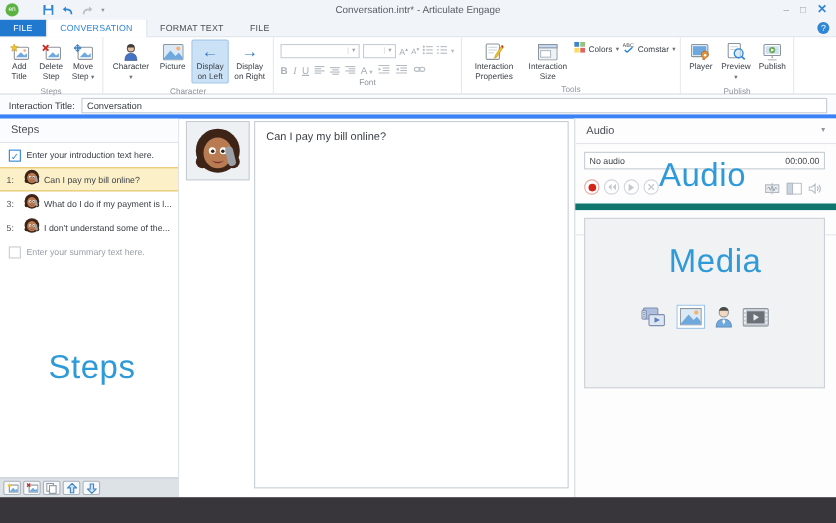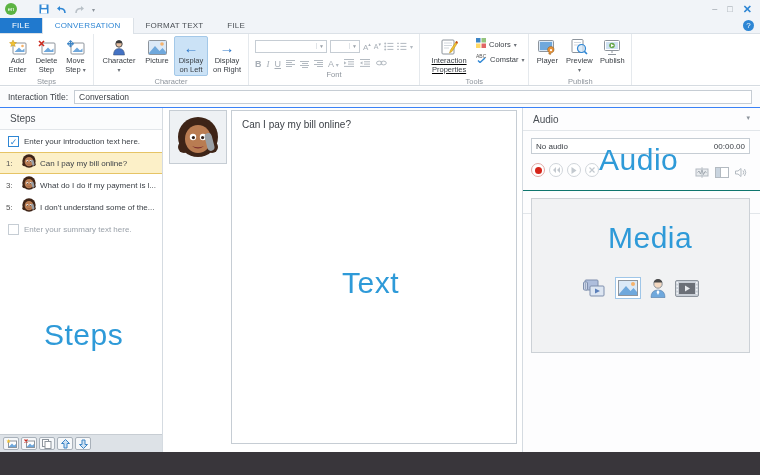--- a/index.html
+++ b/index.html
@@ -45,26 +45,26 @@
   .fontgrp { display:flex; flex-direction:column; padding:3px 6px 0 6px; border-right:1px solid #e5e9ed; }
   .font-row1 { display:flex; align-items:center; gap:3px; }
   .combo { height:13px; border:1px solid #c6cdd4; background:#fff; display:flex; align-items:center; }
   .combo .cd { margin-left:auto; font-size:5px; color:#9aa1a9; padding:0 2px; border-left:1px solid #e0e4e8; }
   .font-row2 { display:flex; align-items:center; gap:5px; margin-top:4px; color:#a7aeb6; font-size:9px; }
   .fr2 { color:#a7aeb6; }
   .align-ic { display:inline-block; width:9px; }
   .align-ic i { display:block; height:1px; background:#b3bac1; margin-bottom:1px; }
 
   
-  .stack { display:flex; flex-direction:column; gap:3px; padding-top:2px; }
+  .stack { display:flex; flex-direction:row; gap:3px; padding-top:2px; }
   .smallbtn { display:flex; align-items:center; gap:3px; font-size:7.5px; color:#3c4147; }
 
   
   .ititle { position:absolute; left:0; top:87px; width:760px; height:21px; background:#fbfcfd;
-            border-bottom:1px solid #3b82f6; display:flex; align-items:center; padding:0 8px; }
+            border-bottom:4px solid #3b82f6; display:flex; align-items:center; padding:0 8px; }
   .ititle label { font-size:8.5px; color:#3c4147; margin-right:6px; white-space:nowrap; }
   .ititle input { flex:1; height:14px; border:1px solid #c6cdd4; font-size:8.5px; color:#3c4147;
                   padding:0 4px; font-family:"Liberation Sans", sans-serif; }
 
   
   .main { position:absolute; left:0; top:108px; width:760px; bottom:23px; }
 
   
   .steps-panel { position:absolute; left:0; top:0; width:163px; height:100%; background:#fff;
                  border-right:1px solid #d5dbe1; }
@@ -93,21 +93,21 @@
               background:#eef1f4; display:flex; align-items:center; justify-content:center; }
   .editor { position:absolute; left:68px; top:2px; right:5px; bottom:8px; border:1px solid #c6cdd4;
             background:#fff; padding:8px 10px; font-size:10px; color:#3c4147; }
 
   
   .right { position:absolute; left:522px; top:0; width:238px; height:100%; background:#fdfdfe;
            border-left:1px solid #d5dbe1; }
   .rp-header { height:23px; border-bottom:1px solid #e2e6ea; font-size:10px; color:#4a4f55;
                padding:6px 10px 0 10px; display:flex; }
   .rp-header .chv { margin-left:auto; font-size:7px; color:#8d949c; }
-  .audio-body { position:relative; height:60px; border-bottom:1px solid #0f766e; }
+  .audio-body { position:relative; height:60px; border-bottom:6px solid #0f766e; }
   .audio-field { position:absolute; left:8px; right:10px; top:7px; height:16px; border:1px solid #c6cdd4;
                  background:#fff; display:flex; align-items:center; padding:0 4px; }
   .audio-field .fname { font-size:8px; color:#3c4147; }
   .audio-field .ftime { margin-left:auto; font-size:8px; color:#3c4147; }
   .transport { position:absolute; left:8px; top:32px; display:flex; gap:4px; align-items:center; }
   .circbtn { width:14px; height:14px; border-radius:50%; border:1px solid #d0d5da; background:#fff;
              display:flex; align-items:center; justify-content:center; }
   .audio-tools { position:absolute; right:12px; top:33px; display:flex; gap:6px; align-items:center; }
   .media-box { position:absolute; left:8px; right:10px; top:90px; height:155px; background:#f1f2f3;
                border:1px solid #ccd1d6; }
@@ -144,20 +144,21 @@
           </svg>
         </span>
       <span>
           <svg width="11" height="9" viewBox="0 0 11 9">
             <path d="M7 1 L10 3.5 L7 6 Z" fill="#b9c0c7"></path>
             <path d="M8 3.5 Q2 3 2 8" stroke="#b9c0c7" stroke-width="1.6" fill="none"></path>
           </svg>
         </span>
       <span style="font-size:6px;color:#8d949c;">▾</span>
     </div>
+    <div class="win-title">Conversation.intr* - Articulate Engage</div>
     <div class="win-controls">
       <span>–</span>
       <span>□</span>
       <span class="close">✕</span>
     </div>
   </div>
 
   <div class="tabrow">
     <div class="tab file">FILE</div>
     <div class="tab active">CONVERSATION</div>
@@ -172,21 +173,21 @@
       <div class="rgroup-buttons">
         <div class="bigbtn" style="width:27px;">
           <span class="ic">
               <svg width="18" height="15" viewBox="0 0 18 15">
                 <rect x="4" y="3" width="13" height="11" rx="1" fill="#fff" stroke="#8d949c"></rect>
                 <path d="M5.5 12 L10 7.5 L13 10.5 L15.5 8.5 L15.5 12 Z" fill="#6fa8dc"></path>
                 <circle cx="13.5" cy="6" r="1.3" fill="#f6b26b"></circle>
                 <path d="M4 0 L5 2.3 L7.5 2.6 L5.6 4.2 L6.2 6.6 L4 5.3 L1.8 6.6 L2.4 4.2 L0.5 2.6 L3 2.3 Z" fill="#f1c232" stroke="#b8860b" stroke-width="0.4"></path>
               </svg>
             </span>
-          <span class="lbl">Add Enter</span>
+          <span class="lbl">Add Title</span>
         </div>
         <div class="bigbtn" style="width:27px;">
           <span class="ic">
               <svg width="18" height="15" viewBox="0 0 18 15">
                 <rect x="4" y="3" width="13" height="11" rx="1" fill="#fff" stroke="#8d949c"></rect>
                 <path d="M5.5 12 L10 7.5 L13 10.5 L15.5 8.5 L15.5 12 Z" fill="#6fa8dc"></path>
                 <path d="M1 1 L6 6 M6 1 L1 6" stroke="#cc2a1e" stroke-width="1.6"></path>
               </svg>
             </span>
           <span class="lbl">Delete Step</span>
@@ -307,30 +308,40 @@
         <span><svg width="11" height="8" viewBox="0 0 11 8">
               <ellipse cx="3.2" cy="4" rx="2.7" ry="1.9" fill="none" stroke="#b3bac1" stroke-width="1"></ellipse>
               <ellipse cx="7.6" cy="4" rx="2.7" ry="1.9" fill="none" stroke="#b3bac1" stroke-width="1"></ellipse>
             </svg></span>
       </div>
       <div class="rgroup-label">Font</div>
     </div>
 
     <div class="rgroup">
       <div class="rgroup-buttons">
-        <div class="bigbtn" style="width:50px;text-decoration:underline;">
+        <div class="bigbtn" style="width:50px;">
           <span class="ic">
               <svg width="17" height="16" viewBox="0 0 17 16">
                 <rect x="1" y="1" width="12" height="14" rx="1" fill="#fff" stroke="#8d949c"></rect>
                 <path d="M3 4 H11 M3 6.5 H11 M3 9 H8" stroke="#c6cdd4" stroke-width="0.8"></path>
                 <path d="M15.5 2 L9.5 11 L8.5 14 L11 12.5 L16.8 3.5 Z" fill="#f1c232" stroke="#b8860b" stroke-width="0.5"></path>
                 <path d="M15.5 2 L16.8 3.5 L16 4.8 L14.6 3.4 Z" fill="#cc4125"></path>
               </svg>
             </span>
           <span class="lbl">Interaction Properties</span>
+        </div>
+        <div class="bigbtn" style="width:44px;">
+          <span class="ic">
+              <svg width="18" height="15" viewBox="0 0 18 15">
+                <rect x="0.5" y="0.5" width="17" height="14" rx="1" fill="#eef3f9" stroke="#8d949c"></rect>
+                <rect x="0.5" y="0.5" width="17" height="3" fill="#c9daf8" stroke="#8d949c"></rect>
+                <rect x="2.5" y="6" width="9" height="6" fill="#fff" stroke="#b3bac1"></rect>
+              </svg>
+            </span>
+          <span class="lbl">Interaction Size</span>
         </div>
         <div class="stack">
           <div class="smallbtn">
             <span><svg width="10" height="10" viewBox="0 0 10 10">
                   <rect x="0" y="0" width="4.5" height="4.5" fill="#3d85c6"></rect>
                   <rect x="5.5" y="0" width="4.5" height="4.5" fill="#93c47d"></rect>
                   <rect x="0" y="5.5" width="4.5" height="4.5" fill="#ffd966"></rect>
                   <rect x="5.5" y="5.5" width="4.5" height="4.5" fill="#e06666"></rect>
                 </svg></span>
             <span>Colors</span>
@@ -653,15 +664,14 @@
               </svg>
             </span>
         </div>
       </div>
     </div>
   </div>
 
   <div class="statusbar"></div>
 
   <div class="anno" style="left:44px; top:318px;">Steps</div>
-  <div class="anno" style="left:342px; top:266px;">Text</div>
 
 </div>
 
 </body></html>

